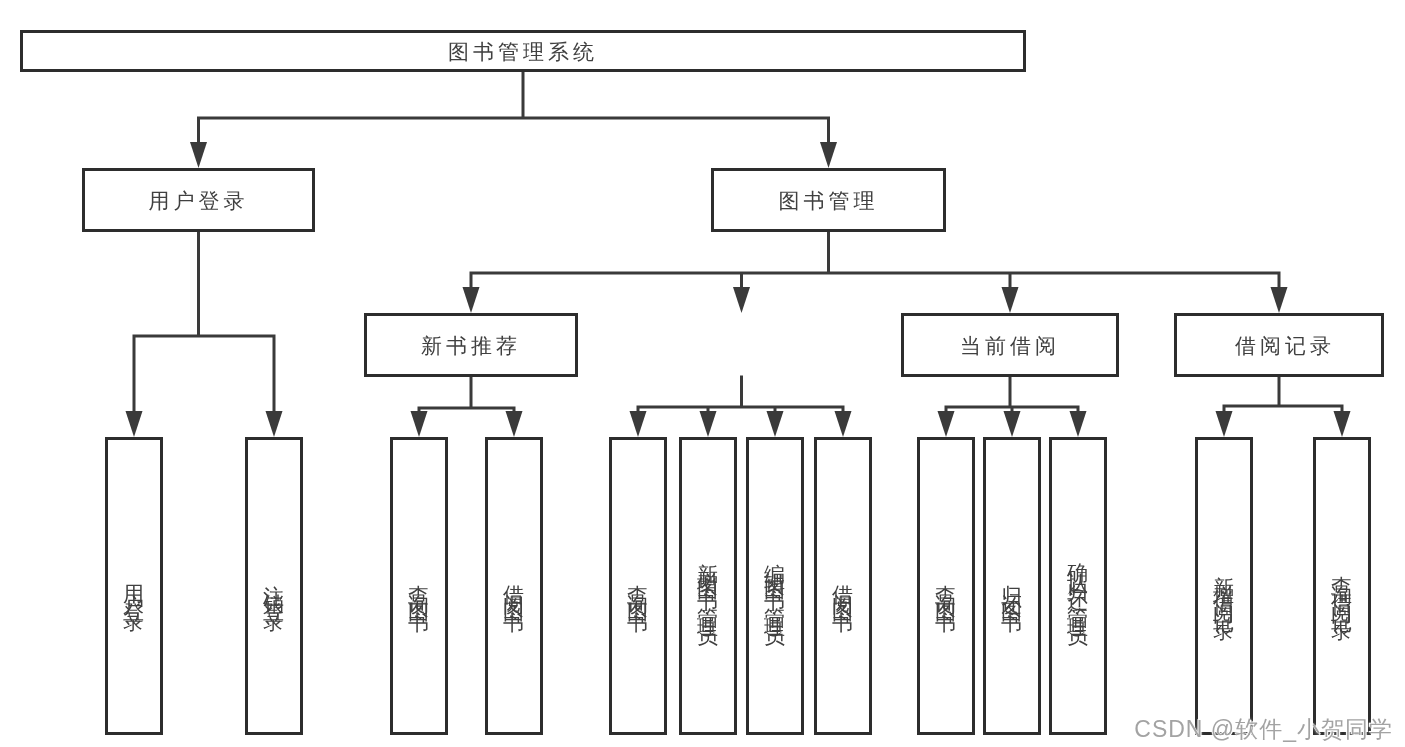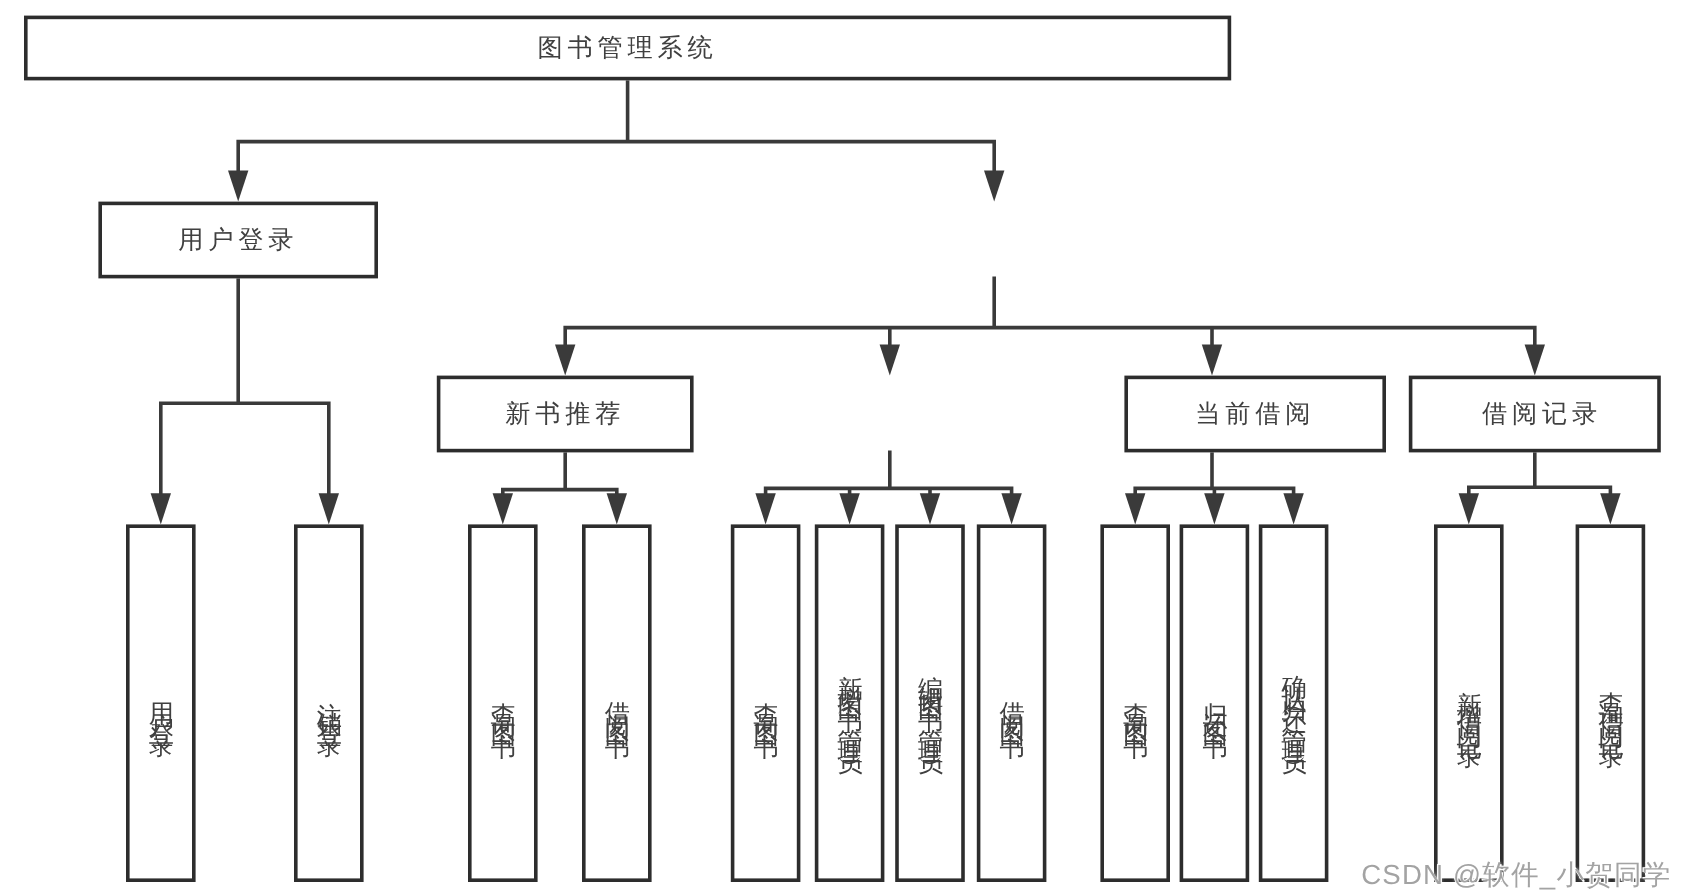--- a/index.html
+++ b/index.html
@@ -88,24 +88,25 @@
       <polygon points="699.5,411 716.5,411 708,437" fill="#3a3a3a"></polygon>
       <polygon points="766.5,411 783.5,411 775,437" fill="#3a3a3a"></polygon>
       <polygon points="834.5,411 851.5,411 843,437" fill="#3a3a3a"></polygon>
       <polygon points="937.5,411 954.5,411 946,437" fill="#3a3a3a"></polygon>
       <polygon points="1003.5,411 1020.5,411 1012,437" fill="#3a3a3a"></polygon>
       <polygon points="1069.5,411 1086.5,411 1078,437" fill="#3a3a3a"></polygon>
       <polygon points="1215.5,411 1232.5,411 1224,437" fill="#3a3a3a"></polygon>
       <polygon points="1333.5,411 1350.5,411 1342,437" fill="#3a3a3a"></polygon>
     </svg>
   <div id="nodes-layer">
-      <div class="node h" style="left: 20px; top: 13px; width: 1006px; height: 54px;">图书管理系统</div>
+      <div class="node h" style="left: 20px; top: 30px; width: 1006px; height: 42px;">图书管理系统</div>
       <div class="node h" style="left: 82px; top: 168px; width: 233px; height: 64px;">用户登录</div>
+      <div class="node h" style="left: 711px; top: 168px; width: 235px; height: 64px;">图书管理</div>
       <div class="node h" style="left: 364px; top: 313px; width: 214px; height: 64px; text-align: center;">新书推荐</div>
-      <div class="node h" style="left: 901px; top: 313px; width: 218px; height: 64px; margin-left: 36px;">当前借阅</div>
+      <div class="node h" style="left: 901px; top: 313px; width: 218px; height: 64px;">当前借阅</div>
       <div class="node h" style="left: 1174px; top: 313px; width: 210px; height: 64px; padding-left: 12px;">借阅记录</div>
       <div class="node v" style="left: 105px; top: 437px; width: 58px; height: 298px;">用户登录</div>
       <div class="node v" style="left: 245px; top: 437px; width: 58px; height: 298px;">注销登录</div>
       <div class="node v" style="left: 390px; top: 437px; width: 58px; height: 298px;">查询图书</div>
       <div class="node v" style="left: 485px; top: 437px; width: 58px; height: 298px;">借阅图书</div>
       <div class="node v" style="left: 609px; top: 437px; width: 58px; height: 298px;">查询图书</div>
       <div class="node v" style="left: 679px; top: 437px; width: 58px; height: 298px;">新增图书（管理员）</div>
       <div class="node v" style="left: 746px; top: 437px; width: 58px; height: 298px;">编辑图书（管理员）</div>
       <div class="node v" style="left: 814px; top: 437px; width: 58px; height: 298px;">借阅图书</div>
       <div class="node v" style="left: 917px; top: 437px; width: 58px; height: 298px;">查询图书</div>

